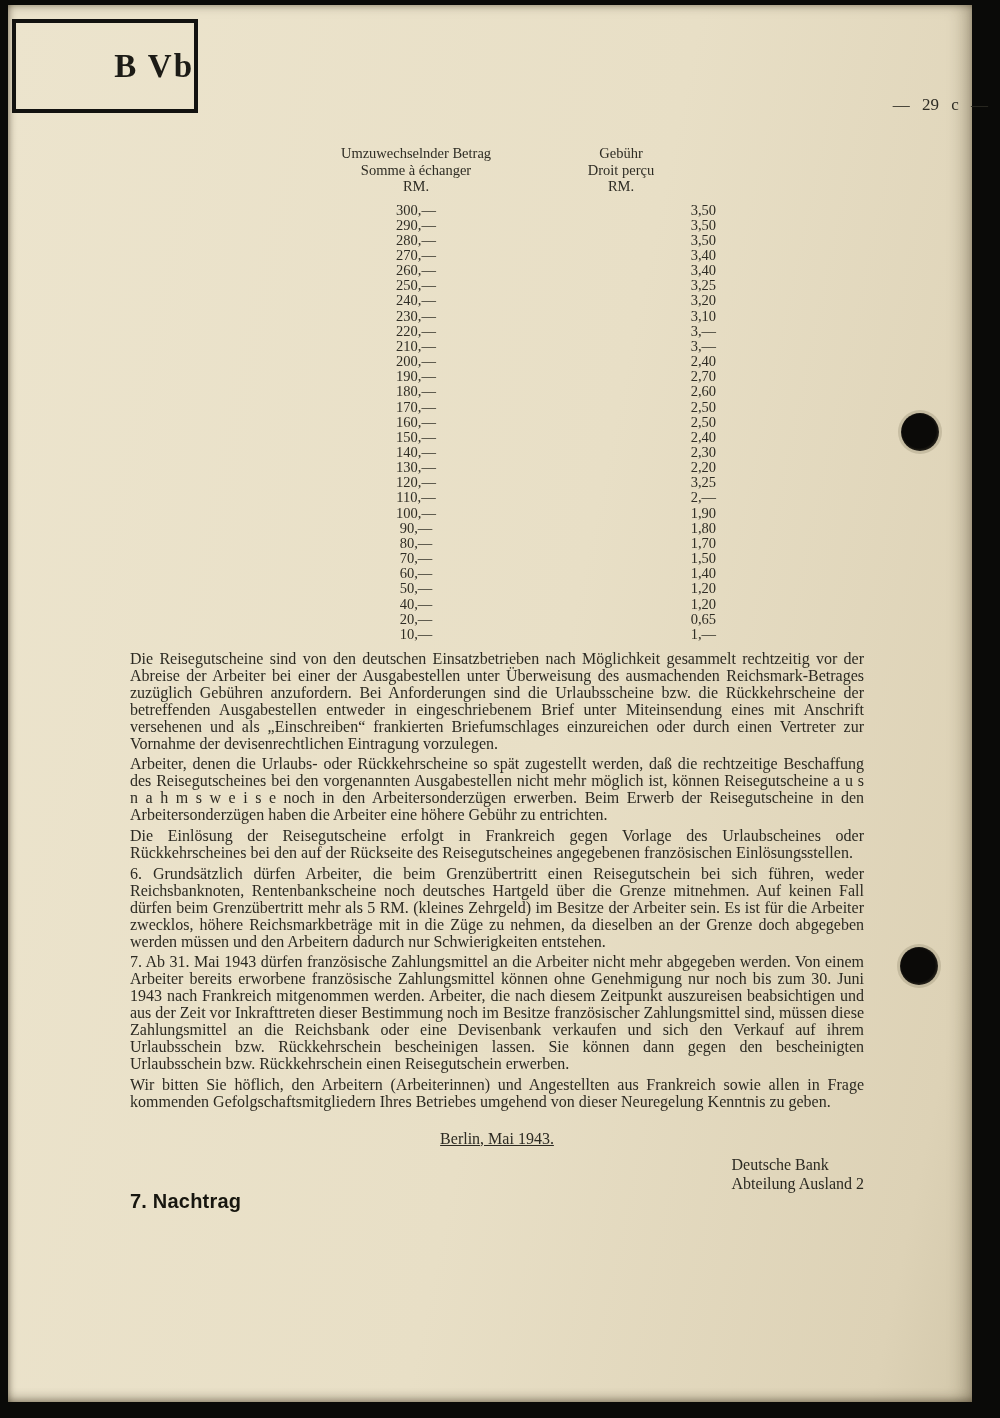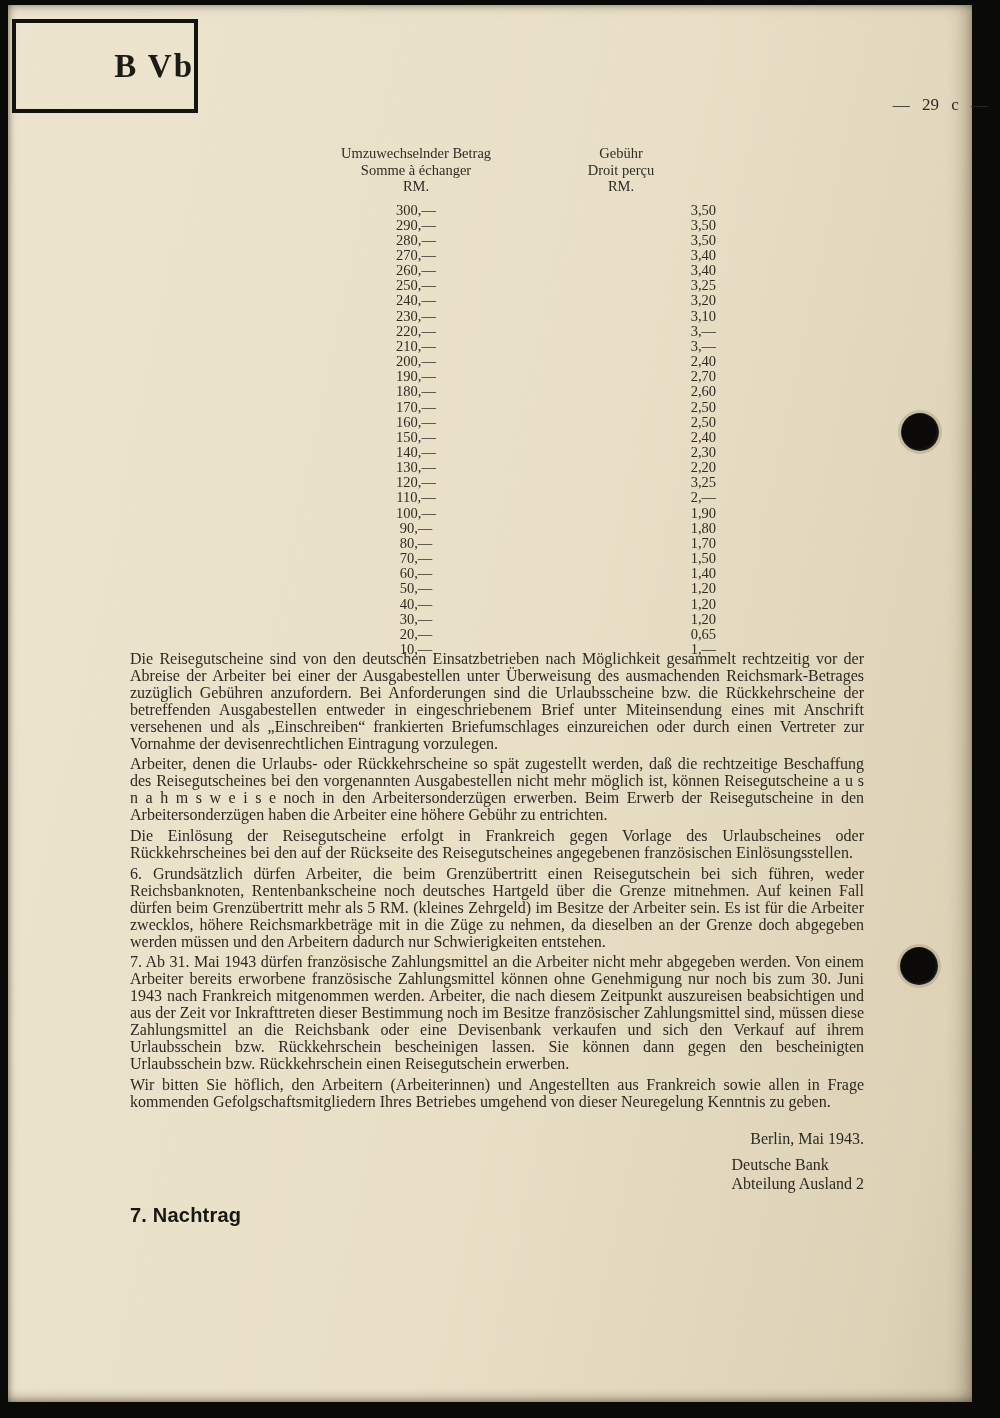--- a/index.html
+++ b/index.html
@@ -55,29 +55,28 @@
   td.fee-cell    { text-align: right; padding-right: 92px; }
   .body-text {
     position: absolute; left: 122px; top: 646px;
     width: 734px;
     font-size: 16px; line-height: 16.9px;
     text-align: justify;
     hyphens: auto;
     color: #2c2a22;
   }
   .body-text p { margin: 0 0 4px 0; }
-  .dateline { margin-top: 20px !important; text-align: right; }
+  .dateline { margin-top: 20px !important; text-align: center; text-decoration: underline; }
   .signature {
     margin: 8px 0 0 auto;
     width: fit-content;
     text-align: left;
     line-height: 19px;
   }
   .annotation {
-    margin-top: 14px;
     font-family: "Liberation Sans", sans-serif;
     font-weight: 700;
     font-size: 20px;
     letter-spacing: .2px;
     color: #17160f;
     text-align: left;
   }
   .hole {
     position: absolute; width: 38px; height: 38px; border-radius: 50%;
     background: radial-gradient(circle at 48% 48%,
@@ -216,24 +215,20 @@
         </tr>
         <tr>
           <td class="amount-cell">50,—</td>
           <td class="fee-cell">1,20</td>
         </tr>
         <tr>
           <td class="amount-cell">40,—</td>
           <td class="fee-cell">1,20</td>
         </tr>
         <tr>
-          <td class="amount-cell">30,—</td>
-          <td class="fee-cell">1,20</td>
-        </tr>
-        <tr>
           <td class="amount-cell">20,—</td>
           <td class="fee-cell">0,65</td>
         </tr>
         <tr>
           <td class="amount-cell">10,—</td>
           <td class="fee-cell">1,—</td>
         </tr>
       </tbody>
   </table>
 

